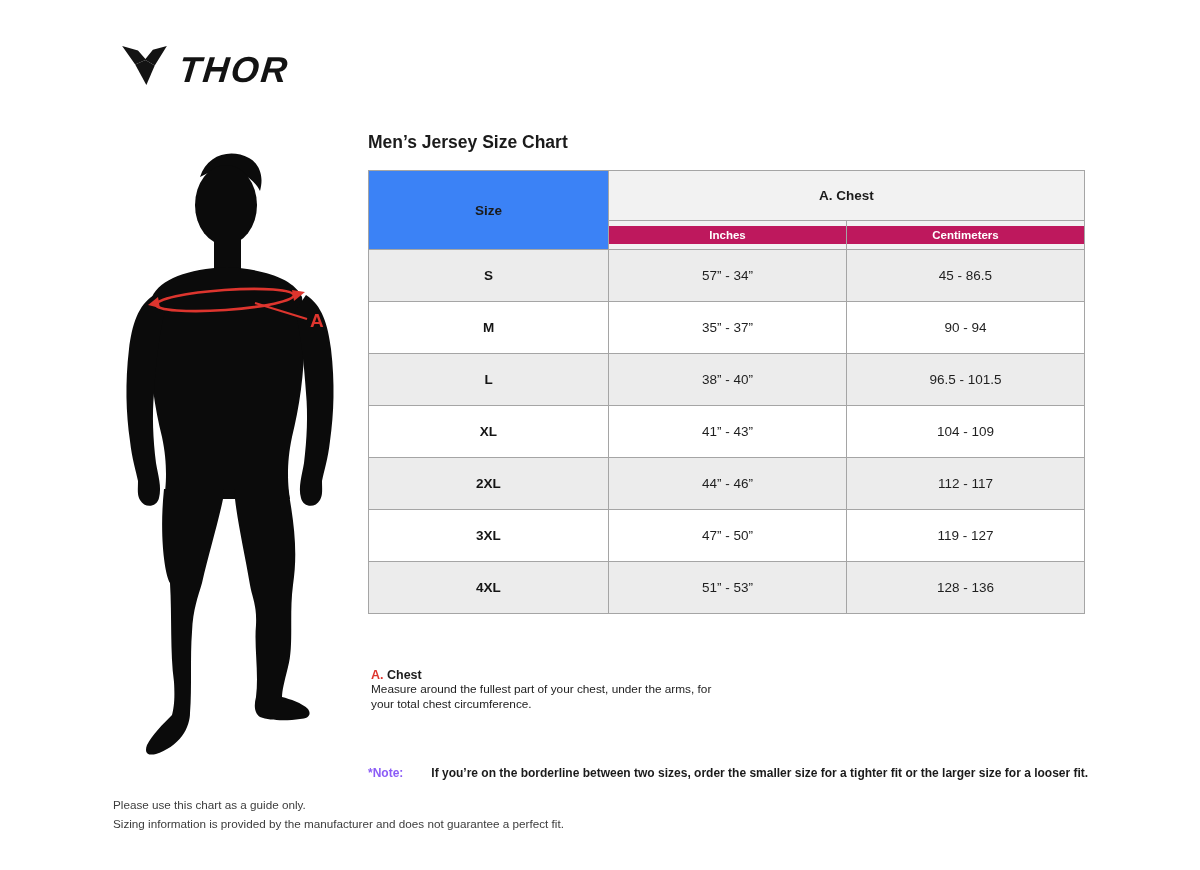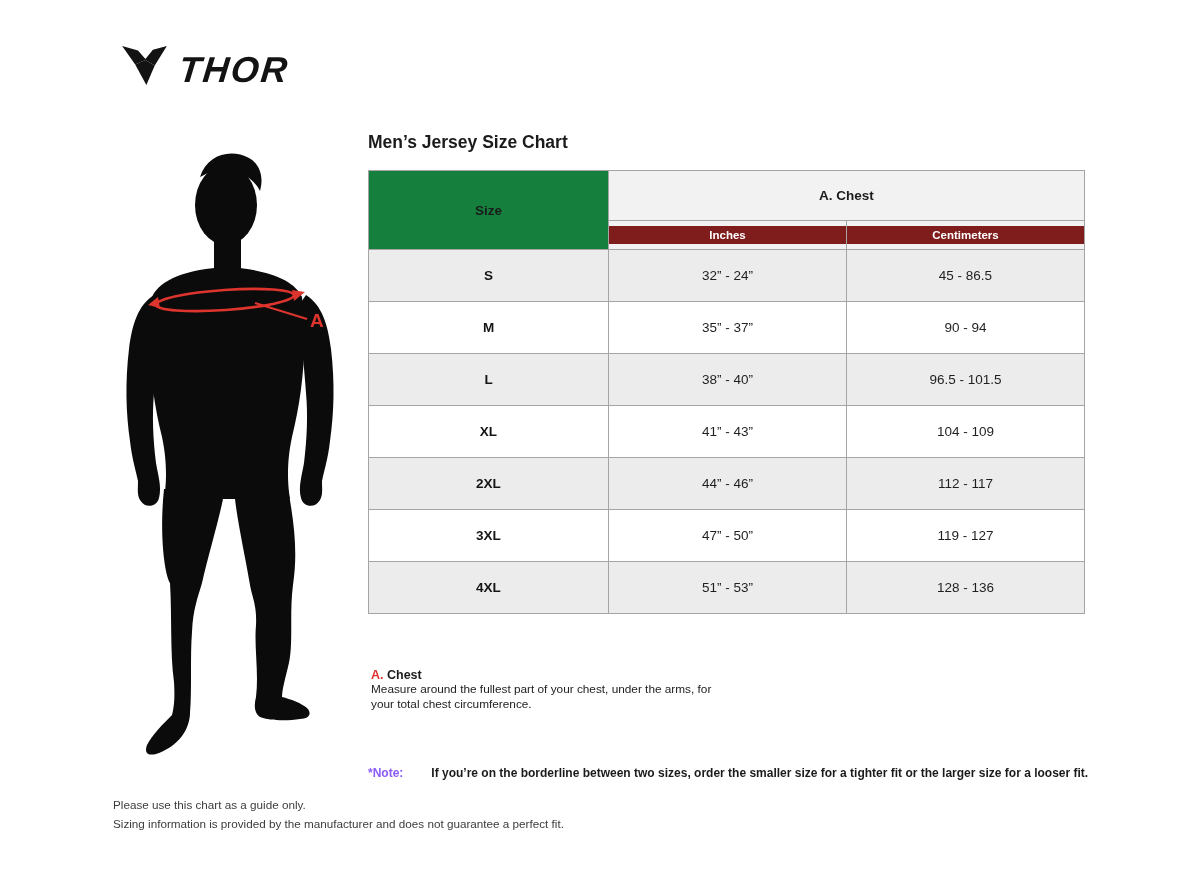--- a/index.html
+++ b/index.html
@@ -21,25 +21,25 @@
   .measure-title { position:absolute; left:368px; top:633px; font-size:17.5px; font-weight:bold; color:#1b1b1b; }
 
   
   .size-table {
     position:absolute; left:368px; top:170px; width:717px;
     border-collapse:collapse; table-layout:fixed;
   }
   .size-table th, .size-table td {
     border:1.5px solid #a5a5a5; text-align:center; vertical-align:middle; padding:0;
   }
-  .size-table th.col-size { width:239px; background:#15803d; font-size:13.5px; color:#1b1b1b; }
+  .size-table th.col-size { width:239px; background:#3b82f6; font-size:13.5px; color:#1b1b1b; }
   .size-table th.group    { background:#f2f2f2; height:49px; font-size:13.5px; color:#1b1b1b; }
   .size-table tr.subrow th { background:#f2f2f2; height:23px; padding:2px 0 3px 0; }
   .black-bar {
-    display:block; background:#7f1d1d; color:#ffffff;
+    display:block; background:#be185d; color:#ffffff;
     font-size:11.5px; font-weight:bold; height:18px; line-height:18px;
   }
   .size-table tbody td { height:51px; font-size:13.5px; color:#1f1f1f; background:#ffffff; }
   .size-table tbody td.size-cell { font-weight:bold; color:#151515; }
   .size-table tbody tr.alt td { background:#ececec; }
 
   
   .measure-item { position:absolute; left:371px; top:668px; width:362px; }
   .measure-head { font-size:12.5px; font-weight:bold; color:#1b1b1b; }
   .measure-head .letter { color:#dd352e; }
@@ -112,21 +112,21 @@
           <span class="black-bar">Inches</span>
         </th>
         <th>
           <span class="black-bar">Centimeters</span>
         </th>
       </tr>
     </thead>
     <tbody>
         <tr class="alt">
           <td class="size-cell">S</td>
-          <td>32” - 24”</td>
+          <td>57” - 34”</td>
           <td>45 - 86.5</td>
         </tr>
         <tr>
           <td class="size-cell">M</td>
           <td>35” - 37”</td>
           <td>90 - 94</td>
         </tr>
         <tr class="alt">
           <td class="size-cell">L</td>
           <td>38” - 40”</td>

